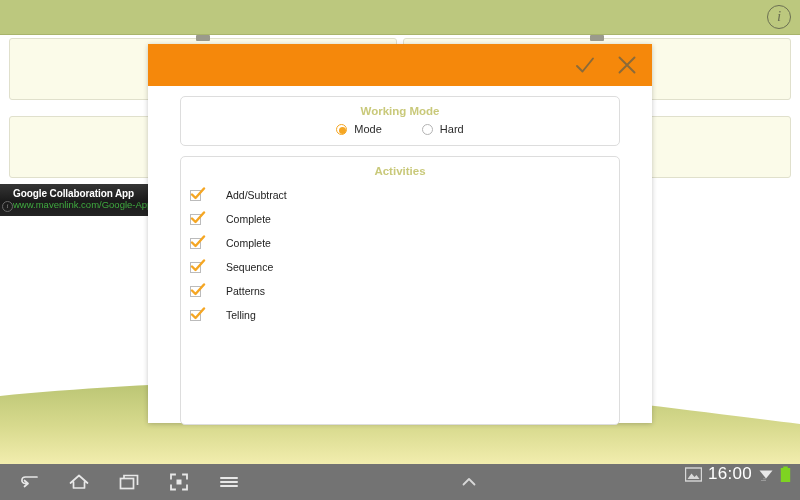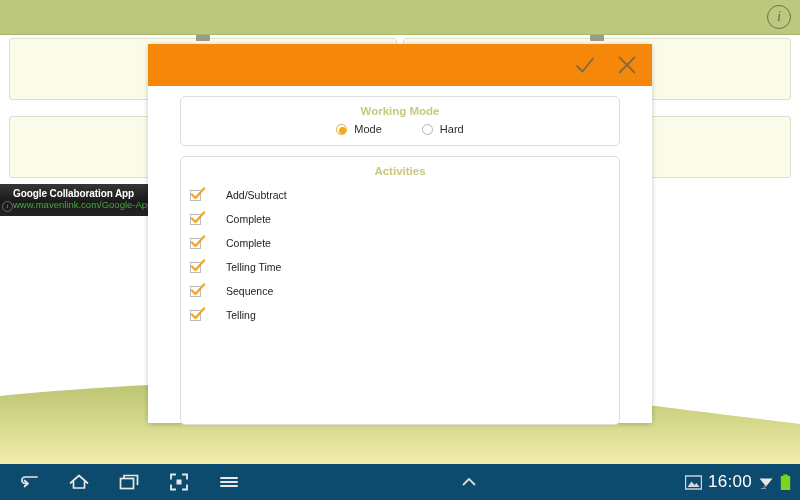--- a/index.html
+++ b/index.html
@@ -145,22 +145,22 @@
   .cbox .tick {
     position:absolute; left:-1px; top:-4px;
     width:16px; height:14px;
   }
   .act-label { font-size:10.5px; color:#232323; }
 
   
   #navbar {
     position:absolute; left:0; bottom:0;
     width:800px; height:36px;
-    background:#0c4a6e;
-    display:flex; align-items:center;
+    background:#737373;
+    display:flex; align-items:flex-start;
   }
   .nav-btn {
     width:50px; height:36px;
     display:flex; align-items:center; justify-content:center;
     cursor:pointer;
   }
   #nav-left { display:flex; padding-left:4px; }
   #nav-center { flex:1; display:flex; justify-content:center; }
   #nav-right {
     display:flex; align-items:center; gap:6px;
@@ -267,29 +267,29 @@
                 </svg>
               </span>
               <span class="act-label">Complete</span>
             </div>
             <div class="act-row">
               <span class="cbox">
                 <svg class="tick" viewBox="0 0 16 14">
                   <path d="M2 7.5 L5.5 11 L14 1.5" fill="none" stroke="#f5a623" stroke-width="2.4" stroke-linecap="round" stroke-linejoin="round"></path>
                 </svg>
               </span>
-              <span class="act-label">Telling Time</span>
-            </div>
-            <div class="act-row">
-              <span class="cbox">
-                <svg class="tick" viewBox="0 0 16 14">
-                  <path d="M2 7.5 L5.5 11 L14 1.5" fill="none" stroke="#f5a623" stroke-width="2.4" stroke-linecap="round" stroke-linejoin="round"></path>
-                </svg>
-              </span>
               <span class="act-label">Sequence</span>
+            </div>
+            <div class="act-row">
+              <span class="cbox">
+                <svg class="tick" viewBox="0 0 16 14">
+                  <path d="M2 7.5 L5.5 11 L14 1.5" fill="none" stroke="#f5a623" stroke-width="2.4" stroke-linecap="round" stroke-linejoin="round"></path>
+                </svg>
+              </span>
+              <span class="act-label">Patterns</span>
             </div>
             <div class="act-row">
               <span class="cbox">
                 <svg class="tick" viewBox="0 0 16 14">
                   <path d="M2 7.5 L5.5 11 L14 1.5" fill="none" stroke="#f5a623" stroke-width="2.4" stroke-linecap="round" stroke-linejoin="round"></path>
                 </svg>
               </span>
               <span class="act-label">Telling</span>
             </div>
           </div>

